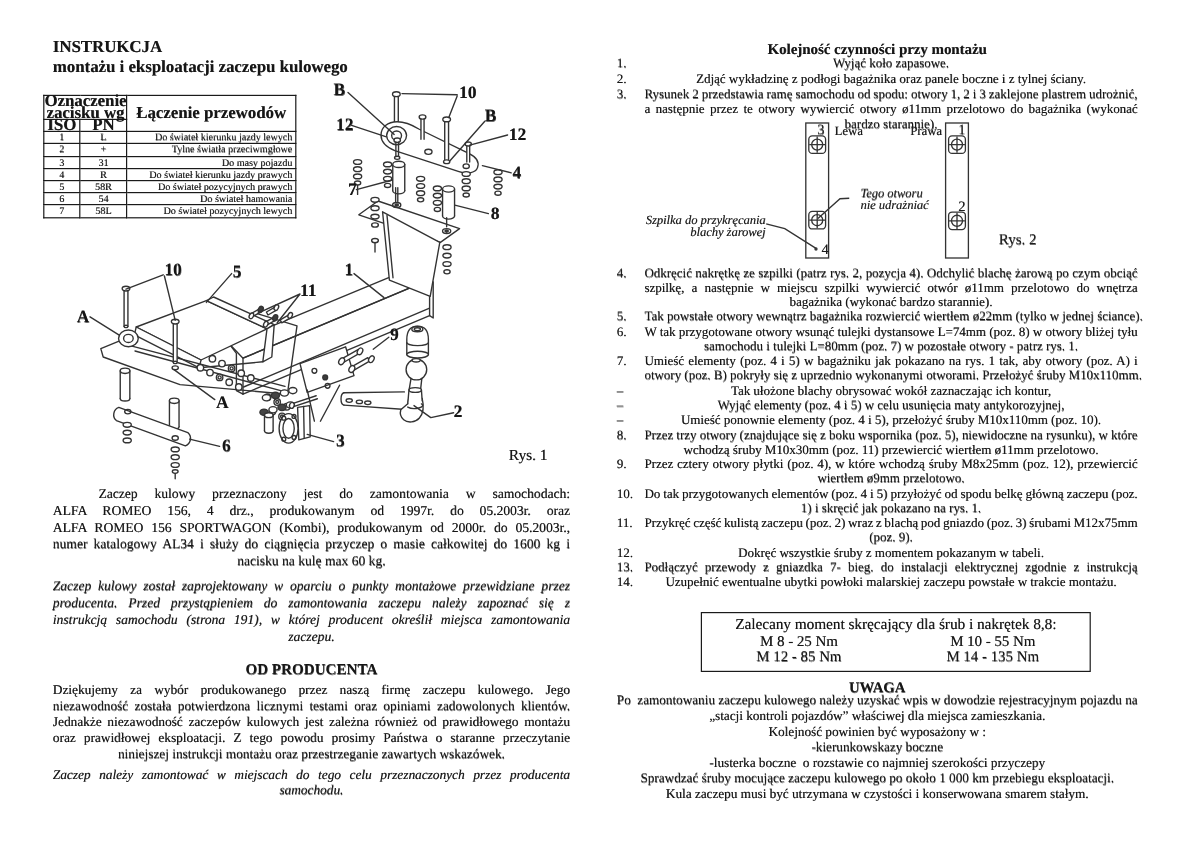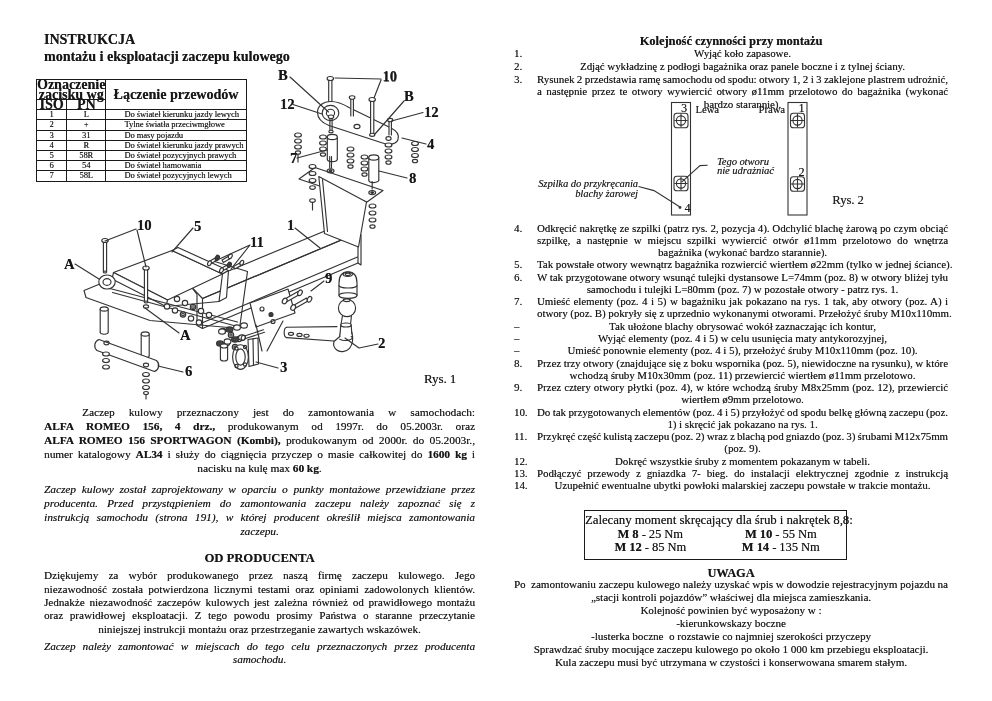--- a/index.html
+++ b/index.html
@@ -1,38 +1,38 @@
 <!DOCTYPE html>
 <html><head><meta charset="utf-8"><style>
 html,body{margin:0;padding:0}
 body{width:992px;height:701px;position:relative;background:#fff;color:#161616;text-shadow:0.25px 0.25px 0.35px rgba(30,30,30,0.65);
  font-family:"Liberation Serif",serif;overflow:hidden}
 .abs{position:absolute}
 .jl{text-align:justify;text-align-last:justify;word-spacing:-0.6px}
 .ll{text-align:center;white-space:nowrap}
-b{font-weight:bold}
+b{font-weight:normal}
 
 #title{left:44px;top:32.2px;width:431px;font-weight:bold;font-size:14px;line-height:16.5px;}
 #lp1{left:44px;top:404.5px;width:431px;font-size:11.3px;line-height:14.2px}
 #lp2{left:44px;top:483.3px;width:431px;font-size:11.3px;line-height:13.9px;font-style:italic}
 #odp{left:44px;top:550.5px;width:431px;font-size:12.6px;font-weight:bold;text-align:center}
 #lp3{left:44px;top:569.4px;width:431px;font-size:11.1px;line-height:13.3px}
 #lp4{left:44px;top:639.6px;width:431px;font-size:11.1px;line-height:13.3px;font-style:italic}
 
 #tbl{left:36px;top:79px;border-collapse:collapse;font-size:8.4px;line-height:9.2px;border:1.6px solid #111}
 #tbl td{border:1px solid #1a1a1a;padding:0;vertical-align:middle}
 #tbl .hd{font-weight:bold;text-align:center;font-size:14px}
 #tbl .c{text-align:center}
-#tbl .l{text-align:left;padding-left:18px;padding-right:2px;white-space:nowrap}
+#tbl .l{text-align:right;padding-left:18px;padding-right:2px;white-space:nowrap}
 
 #rhead{left:514px;top:33.6px;width:434px;font-size:12.4px;font-weight:bold;text-align:center}
 .rl{position:absolute;left:514px;width:434px;font-size:10.8px;line-height:12.27px}
 .item{position:relative;padding-left:23px}
 .num{position:absolute;left:0;top:0}
-#box{left:584px;top:510px;width:263px;height:50px;border:1.5px solid #1a1a1a;font-size:13.2px;text-align:center;line-height:15px;padding-top:1.5px;box-sizing:border-box}
+#box{left:584px;top:510px;width:325px;height:50px;border:1.5px solid #1a1a1a;font-size:13.2px;text-align:center;line-height:15px;padding-top:1.5px;box-sizing:border-box}
 #box .mrow{display:flex;font-size:12.4px;line-height:13.5px}
 #box .mrow div{width:50%}
 #uwaga{left:514px;top:565.8px;width:434px;font-size:12.3px;font-weight:bold;text-align:center}
 #rbot{left:514px;top:578px;width:434px;font-size:11px;line-height:13px}
 </style></head>
 <body>
 <div class="abs" id="title">INSTRUKCJA<br>montażu i eksploatacji zaczepu kulowego</div>
 
 <table class="abs" id="tbl">
 <tbody>

